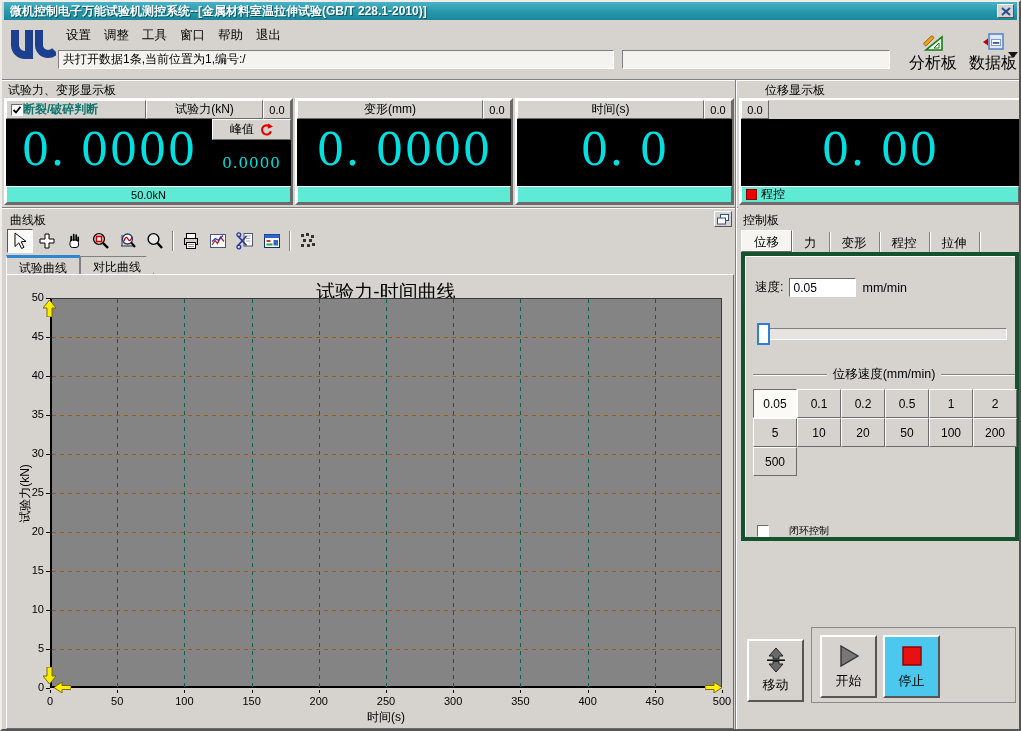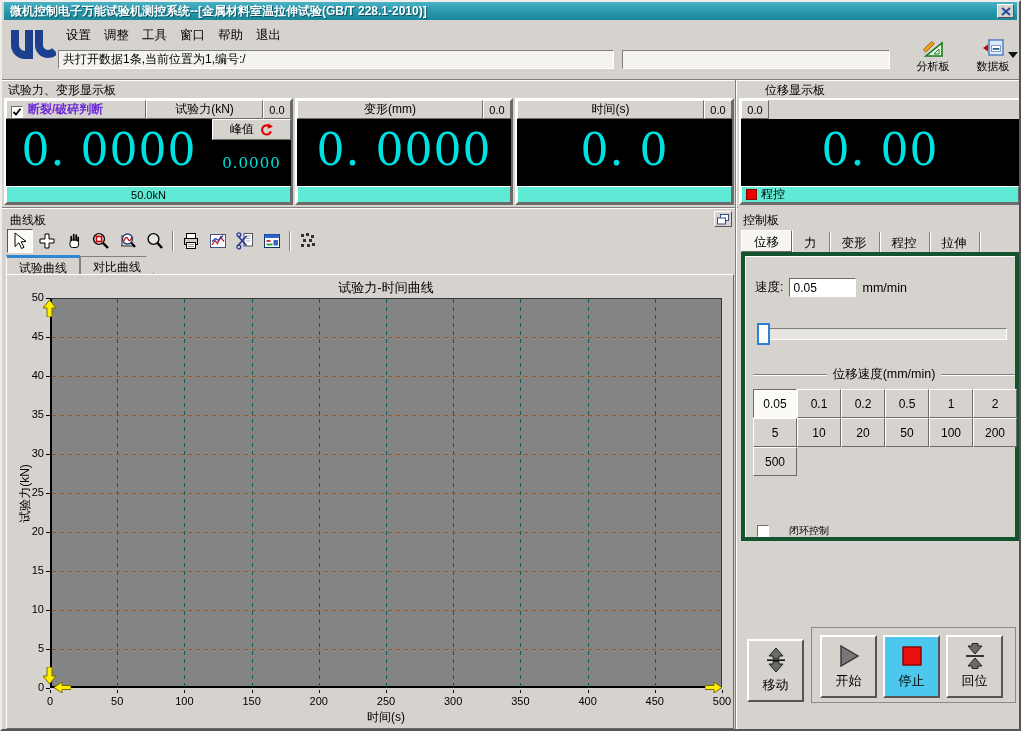--- a/index.html
+++ b/index.html
@@ -21,21 +21,21 @@
   .header { position:absolute; left:2px; top:18px; right:2px; height:59px; background:#d6d3ce; }
   .logo { position:absolute; left:6px; top:6px; width:46px; height:46px; }
   .menubar { position:absolute; left:62px; top:7px; height:16px; display:flex; gap:13px; font-size:12.5px; }
   .menu-item { cursor:default; }
   .status-field { position:absolute; top:30px; height:19px; background:#f4f3ef; border:1px solid;
                   border-color:#808080 #fff #fff #808080; font-size:12px; padding:2px 4px;
                   font-family:"Liberation Sans","DejaVu Sans",sans-serif; }
   #status1 { left:54px; width:556px; }
   #status2 { left:618px; width:268px; }
   .hdr-tool { position:absolute; top:12px; width:62px; height:42px; display:flex; flex-direction:column;
-              align-items:center; justify-content:flex-end; font-size:11px; gap:1px; cursor:default; }
+              align-items:center; justify-content:flex-end; font-size:16px; gap:1px; cursor:default; }
   #tool-analyze { left:898px; }
   #tool-data { left:958px; }
   .dd-arrow { position:absolute; left:1004px; top:32px; width:0; height:0;
               border-left:5px solid transparent; border-right:5px solid transparent; border-top:6px solid #111; }
 
   .grooveH { position:absolute; left:0; height:2px; border-top:1px solid #808080; border-bottom:1px solid #fff; }
   .grooveV { position:absolute; width:2px; border-left:1px solid #808080; border-right:1px solid #fff; }
 
   
   .disp-section { position:absolute; left:2px; top:78px; right:2px; height:120px; }
@@ -44,21 +44,21 @@
             background:#d6d3ce; }
   #p-force { left:0px;  width:289px; }
   #p-deform{ left:291px; width:218px; }
   #p-time  { left:511px; width:219px; }
   #p-disp  { left:735px; width:282px; }
   .drow { display:flex; height:19px; }
   .dcell { border:1px solid; border-color:#fff #6b6b6b #6b6b6b #fff; background:#d6d3ce; font-size:12px;
            display:flex; align-items:center; justify-content:center; }
   .unit-btn { flex:1; }
   .mini { width:28px; font-size:11px; }
-  .break-cell { width:140px; justify-content:flex-start; gap:5px; padding-left:4px; color:#6d28d9; font-weight:bold;align-items:flex-end; }
+  .break-cell { width:140px; justify-content:flex-start; padding-left:4px; color:#0f766e; font-weight:bold; }
   .cbox { width:12px; height:12px; background:#fff; border:1px solid; border-color:#6b6b6b #fff #fff #6b6b6b;
           display:flex; align-items:center; justify-content:center; flex:none; }
   .dbody { height:67px; background:#000; display:flex; }
   .big-display { flex:1; color:#00e0e0; font-family:"DejaVu Serif",serif; font-size:44px; line-height:62px;
                  text-align:center; letter-spacing:1px; overflow:hidden; }
   .peak-col { width:79px; display:flex; flex-direction:column;text-align:center; }
   .peak-btn { height:21px; background:#d6d3ce; border:1px solid; border-color:#fff #6b6b6b #6b6b6b #fff;
               display:flex; align-items:center; justify-content:center; gap:5px; font-size:12px; }
   .peak-display { flex:1; color:#00e0e0; font-family:"DejaVu Serif",serif; font-size:15px;
                   display:flex; align-items:center; justify-content:center; letter-spacing:1px; }
@@ -77,21 +77,21 @@
           justify-content:center; }
   .tbtn.pressed { background:#fbfaf7; border:1px solid; border-color:#555 #fff #fff #555; }
   .tsep { width:2px; height:20px; border-left:1px solid #808080; border-right:1px solid #fff; margin:0 3px; }
   .curve-tabs { position:absolute; left:2px; top:47px; display:flex; height:19px; align-items:flex-end; }
   .ctab { height:18px; padding:2px 12px 0; font-size:12px; background:#d6d3ce; border:1px solid #808080;
           border-bottom:none; clip-path:polygon(0 0, calc(100% - 8px) 0, 100% 100%, 0 100%); }
   .ctab.active { height:19px; background:#d6d3ce; border-top:3px solid #2f86d2; border-left:1px solid #fff;
                  clip-path:none; font-weight:normal; z-index:2; }
   .chart-box { position:absolute; left:2px; top:66px; width:728px; height:455px; background:#d6d3ce;
                border:1px solid; border-color:#fff #6b6b6b #6b6b6b #fff; }
-  .chart-title { position:absolute; left:43px; top:4px; width:672px; text-align:center; font-size:13px; }
+  .chart-title { position:absolute; left:43px; top:4px; width:672px; text-align:center; font-size:19px; }
   .plot-area { position:absolute; left:43px; top:23px; width:672px; height:390px;
                border-top:1px solid #3a3a3a; border-right:1px solid #3a3a3a;
                border-left:2px solid #000; border-bottom:2px solid #000; }
   .vgrid,.hgrid,.xtick-mark,.ytick-mark { position:absolute; }
   .xtick-label { position:absolute; width:34px; text-align:center; font-size:11px; }
   .ytick-label { position:absolute; width:28px; text-align:right; font-size:11px; }
   .xaxis-label { position:absolute; left:43px; width:672px; text-align:center; top:434px; font-size:12px; }
   .yaxis-label { position:absolute; left:-24px; top:210px; width:84px; text-align:center; font-size:12px;
                  transform:rotate(-90deg); white-space:nowrap; }
   .axis-arrow { position:absolute; }
@@ -501,25 +501,17 @@
             <polygon points="5,3 22,13 5,23" fill="#777" stroke="#333" stroke-width="1.4"></polygon>
           </svg>
           <span>开始</span>
         </div>
         <div class="action-btn" id="btn-stop" style="left:71px; top:7px;">
           <svg width="26" height="26" viewBox="0 0 26 26">
             <rect x="4" y="4" width="18" height="18" fill="#e81010" stroke="#8a0000" stroke-width="1.4"></rect>
           </svg>
           <span>停止</span>
         </div>
-        <div class="action-btn" style="left:134px; top:7px;">
-          <svg width="26" height="26" viewBox="0 0 26 26">
-            <polygon points="13,11 6,3 10,3 10,0.5 16,0.5 16,3 20,3" fill="#6a6a6a" stroke="#222"></polygon>
-            <rect x="4" y="12.2" width="18" height="1.6" fill="#111"></rect>
-            <polygon points="13,15 6,23 10,23 10,25.5 16,25.5 16,23 20,23" fill="#6a6a6a" stroke="#222"></polygon>
-          </svg>
-          <span>回位</span>
-        </div>
       </div>
     </div>
   </div>
 
 </div>
 
 </body></html>

